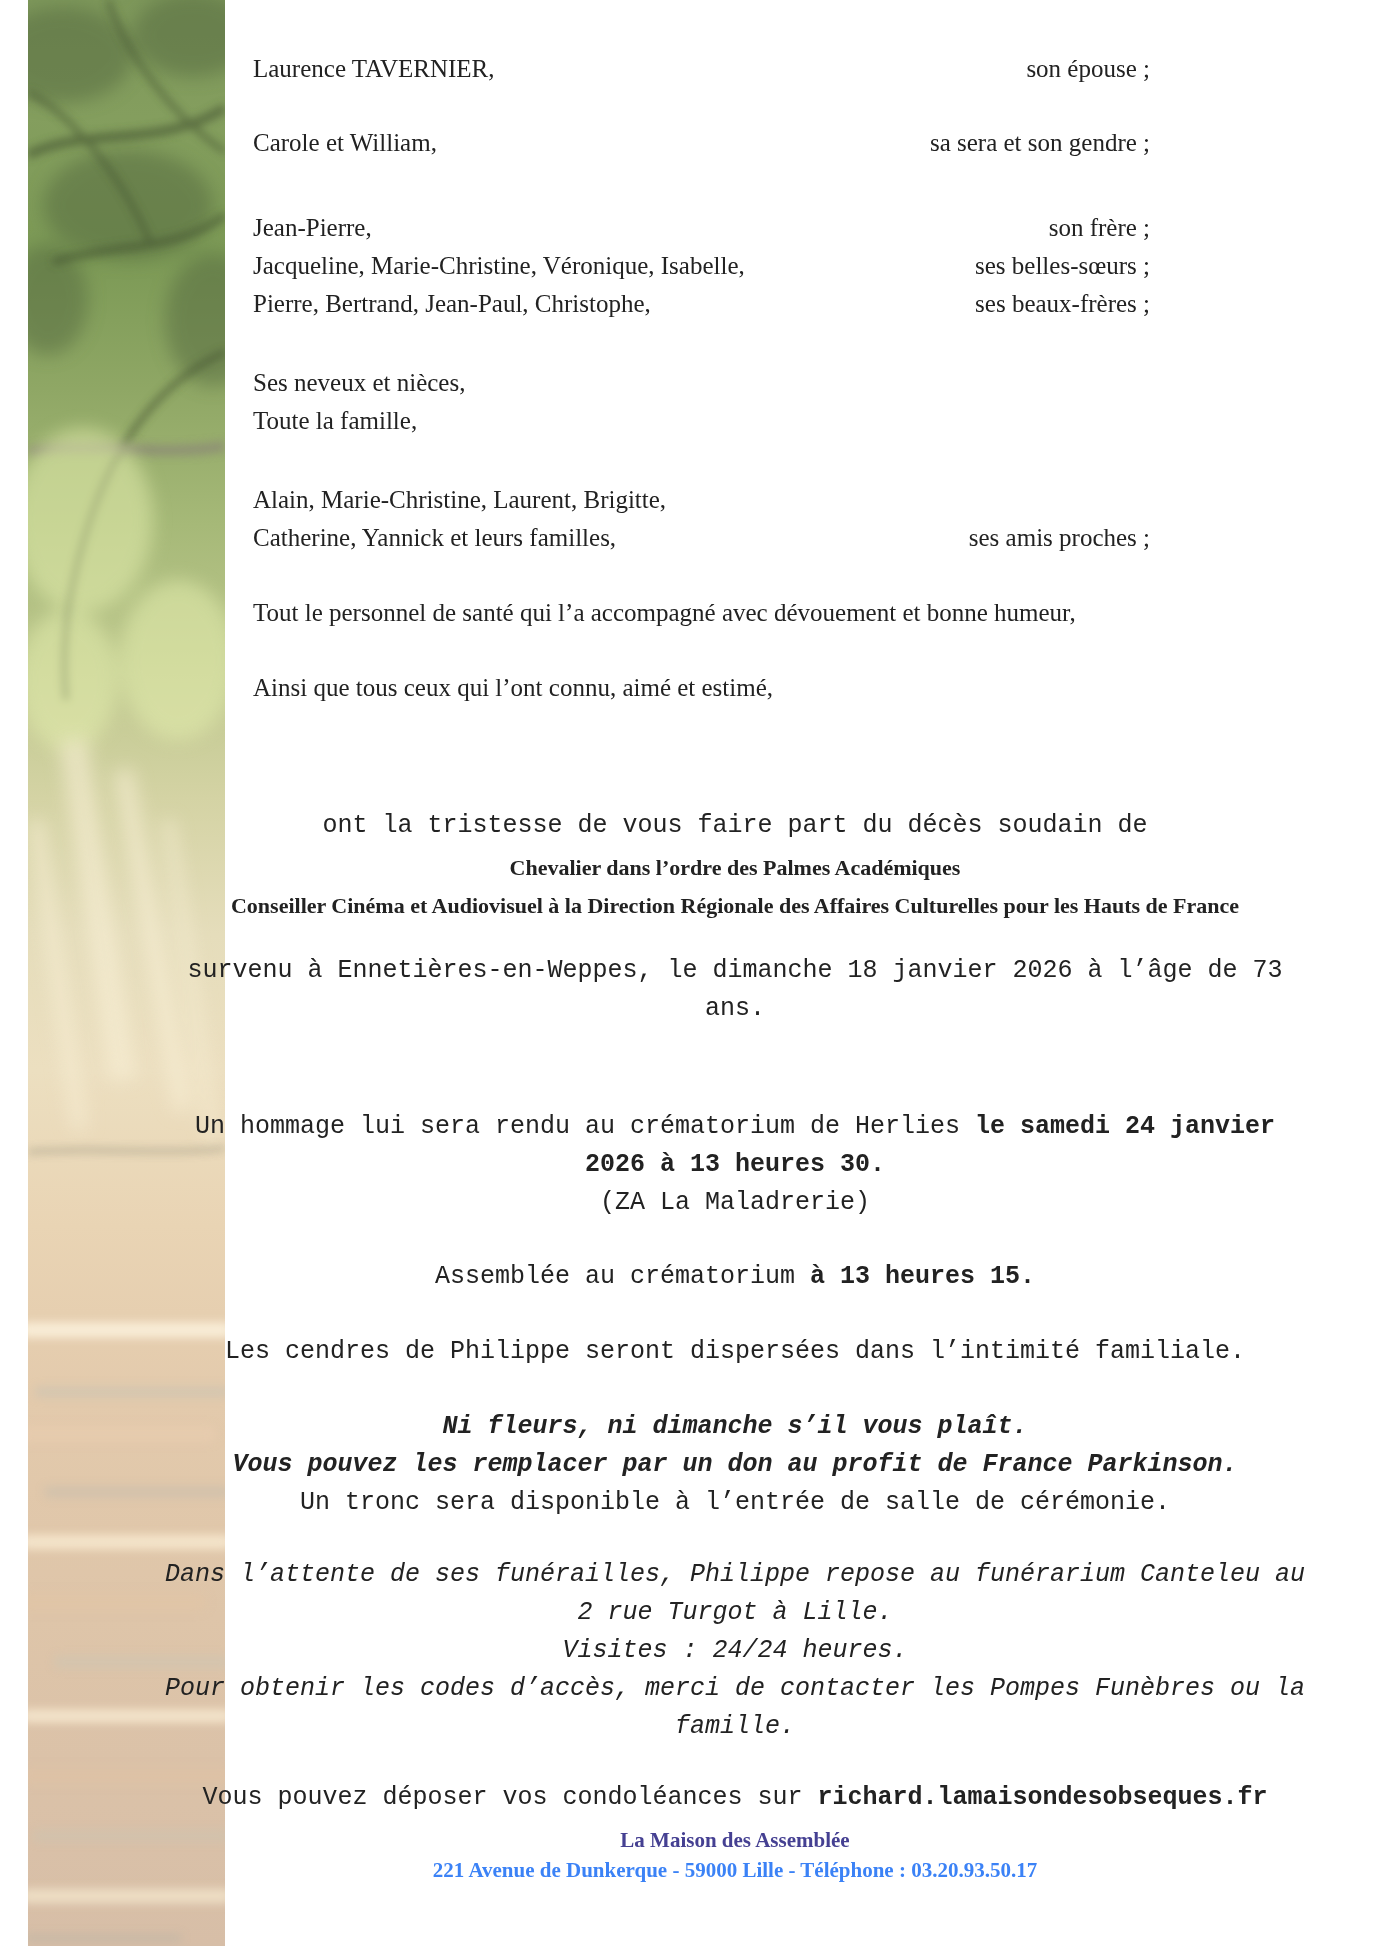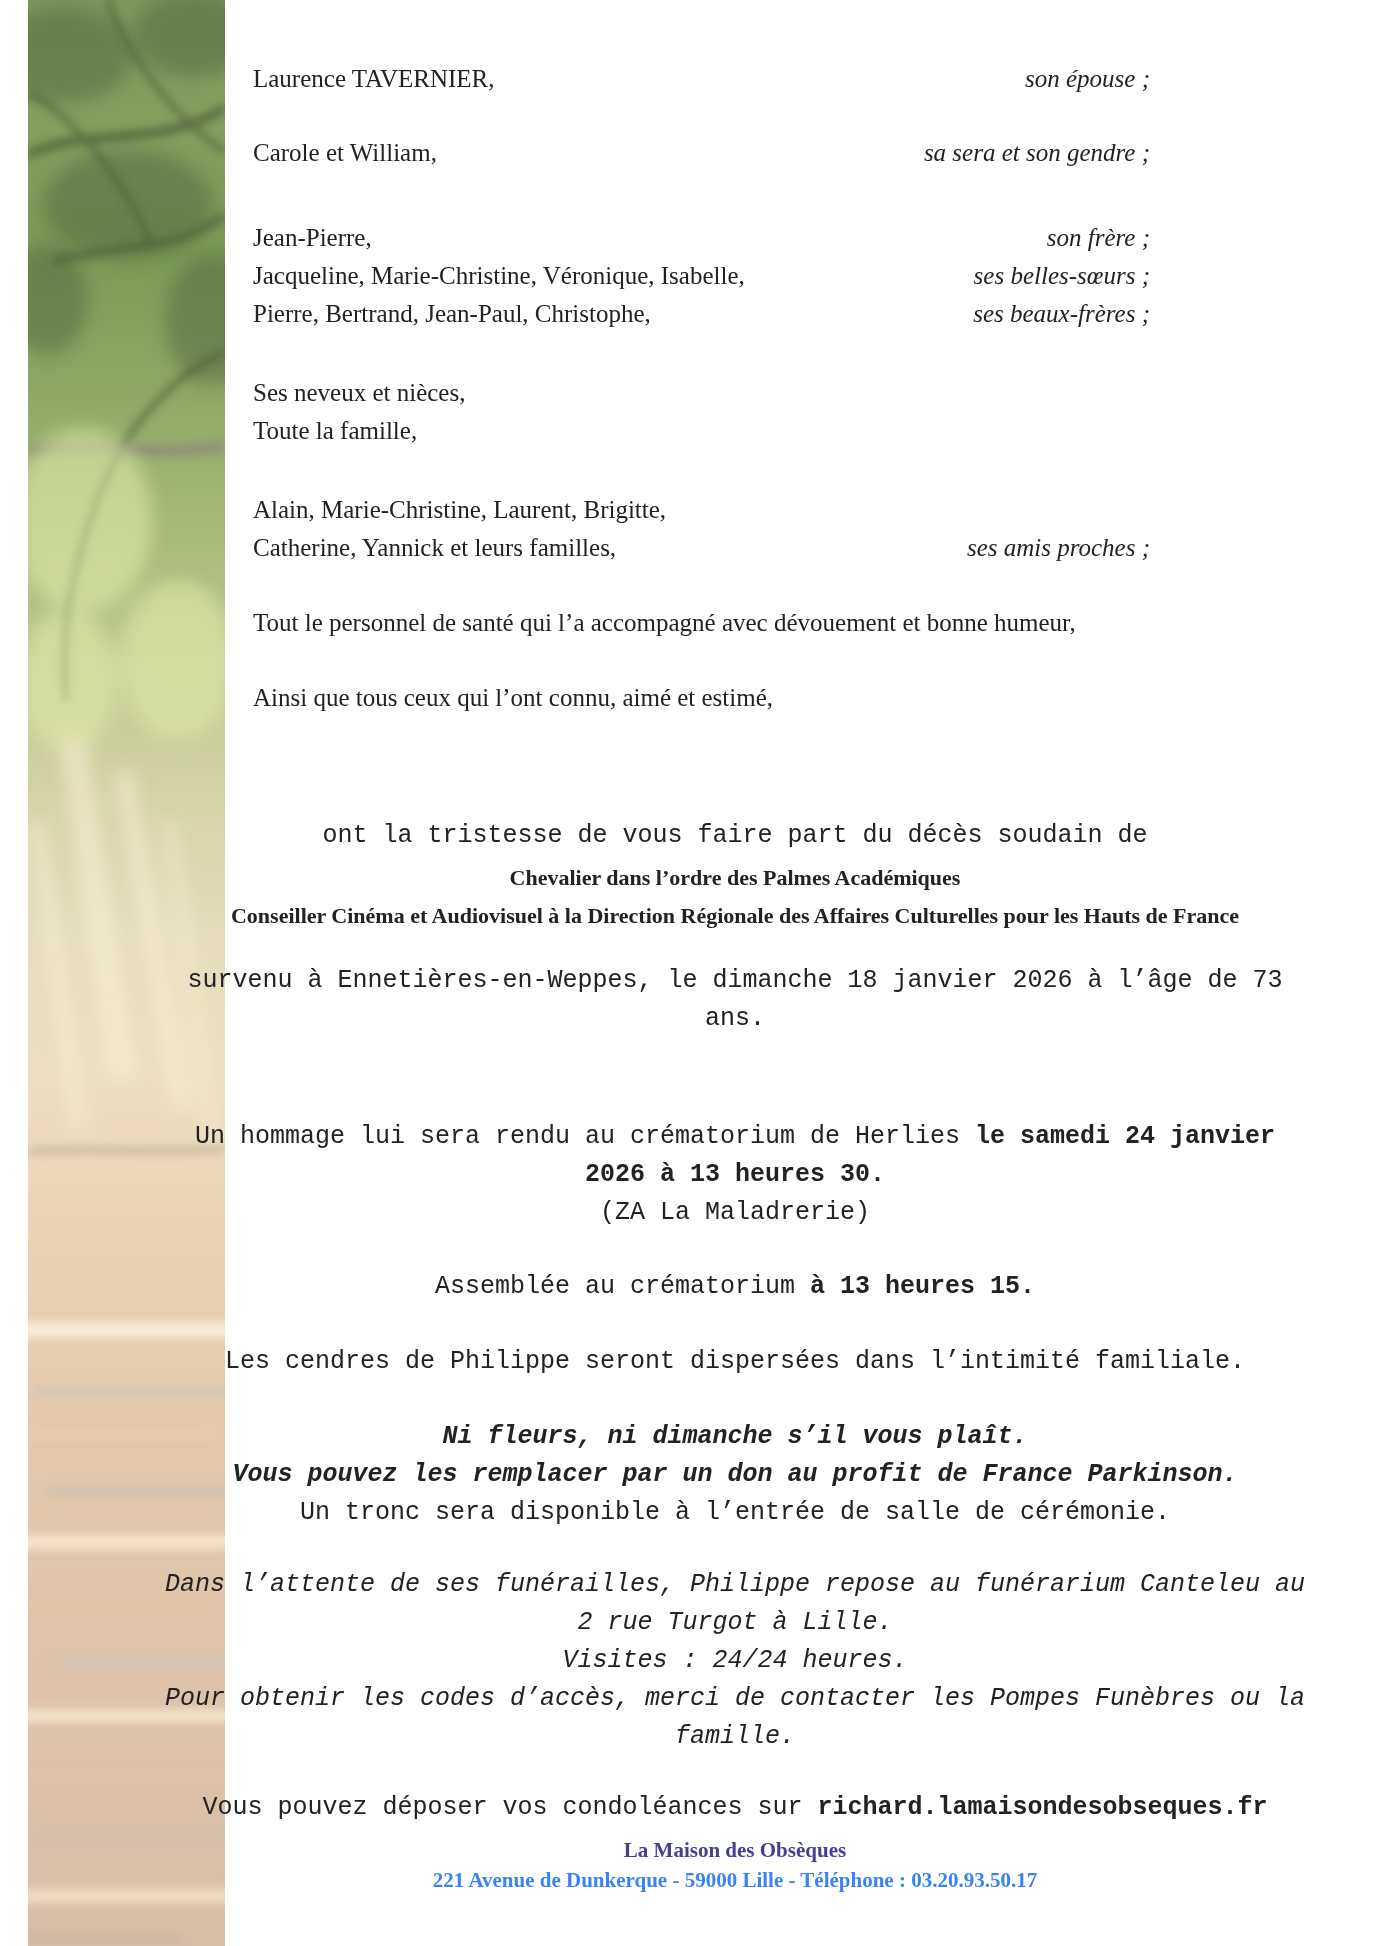--- a/index.html
+++ b/index.html
@@ -1,27 +1,27 @@
 <!DOCTYPE html>
 <html lang="fr"><head>
 <meta charset="utf-8">
 <style>
   html,body{margin:0;padding:0;}
   body{
     width:1377px;height:1946px;background:#ffffff;position:relative;overflow:hidden;
     font-family:"Liberation Serif", serif;color:#222222;
   }
   .photo-strip{position:absolute;left:28px;top:0;width:197px;height:1946px;display:block;}
-  .content{position:absolute;left:160px;top:16px;width:1150px;}
+  .content{position:absolute;left:160px;top:6px;width:1150px;}
   p,h1{margin:0;}
   
   .family{padding:44px 160px 0 93px;font-size:25px;line-height:38px;}
   .frow{display:flex;justify-content:space-between;}
   .fl{white-space:nowrap;}
-  .fr{font-style:italic;white-space:nowrap;}
+  .fr{white-space:nowrap;}
   
   .center{text-align:center;font-size:25px;line-height:38px;font-family:Liberation Mono, monospace;}
   .title{
     text-align:center;font-size:66px;line-height:86px;font-weight:bold;
     letter-spacing:0.5px;color:#1d1d1d;
   }
   .honor{text-align:center;font-size:22px;line-height:38px;font-weight:bold;}
   .bi{font-style:italic;font-weight:bold;}
   .it{font-style:italic;}
   b{font-weight:bold;}
@@ -178,16 +178,16 @@
   <p class="center bi m37">Ni fleurs, ni dimanche s’il vous plaît.</p>
   <p class="center bi">Vous pouvez les remplacer par un don au profit de France Parkinson.</p>
   <p class="center">Un tronc sera disponible à l’entrée de salle de cérémonie.</p>
 
   <p class="center it m34">Dans l’attente de ses funérailles, Philippe repose au funérarium Canteleu au 2 rue Turgot à Lille.</p>
   <p class="center it">Visites :  24/24 heures.</p>
   <p class="center it">Pour obtenir les codes d’accès, merci de contacter les Pompes Funèbres ou la famille.</p>
 
   <p class="center m33"><span>Vous pouvez déposer vos condoléances sur </span><b>richard.lamaisondesobseques.fr</b></p>
 
-  <p class="footer-name m8" style="color: rgb(69, 64, 146);">La Maison des Obsèques</p>
+  <p class="footer-name m8" style="color: rgb(69, 64, 146);">La Maison des Assemblée</p>
   <p class="footer-address" style="color: #3b82f6;">221 Avenue de Dunkerque -  59000 Lille - Téléphone : 03.20.93.50.17</p>
 
 </div>
 
 </body></html>

